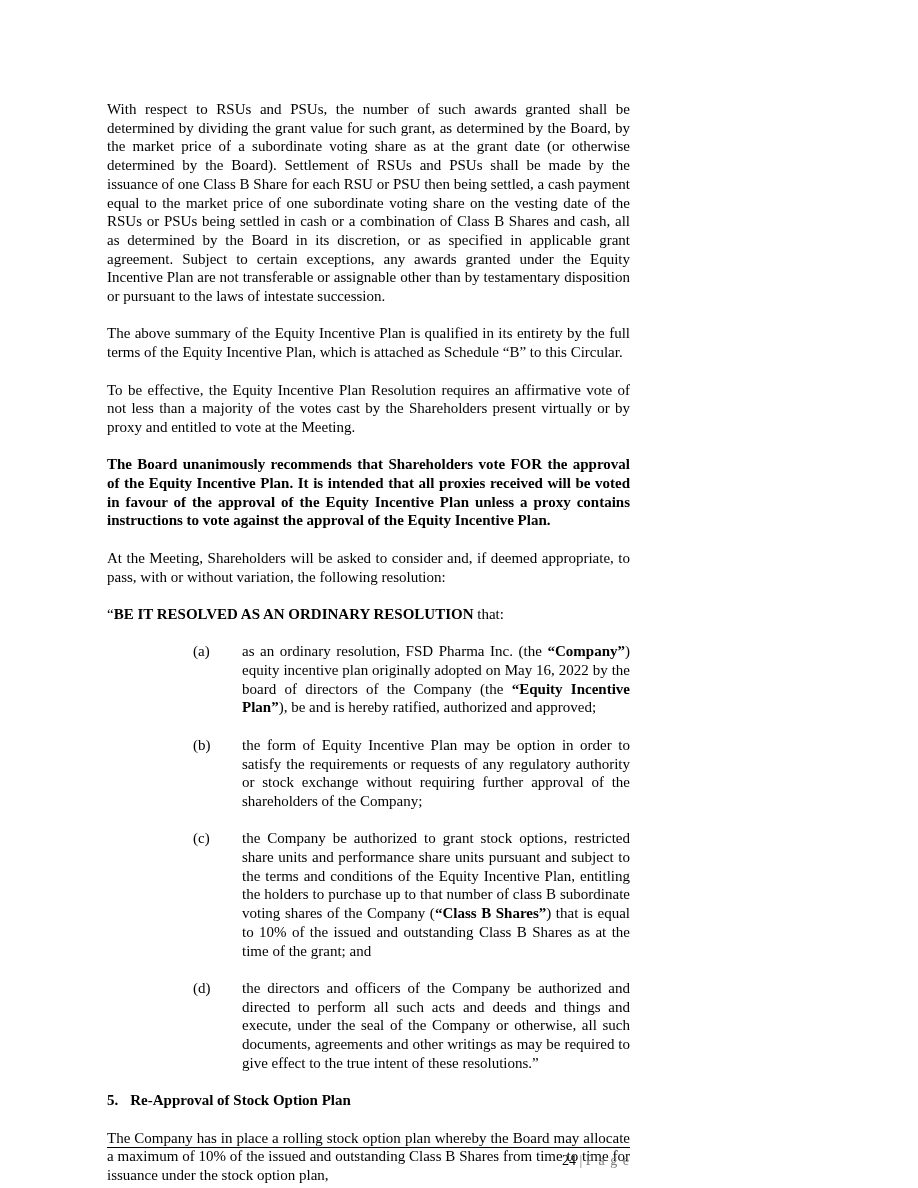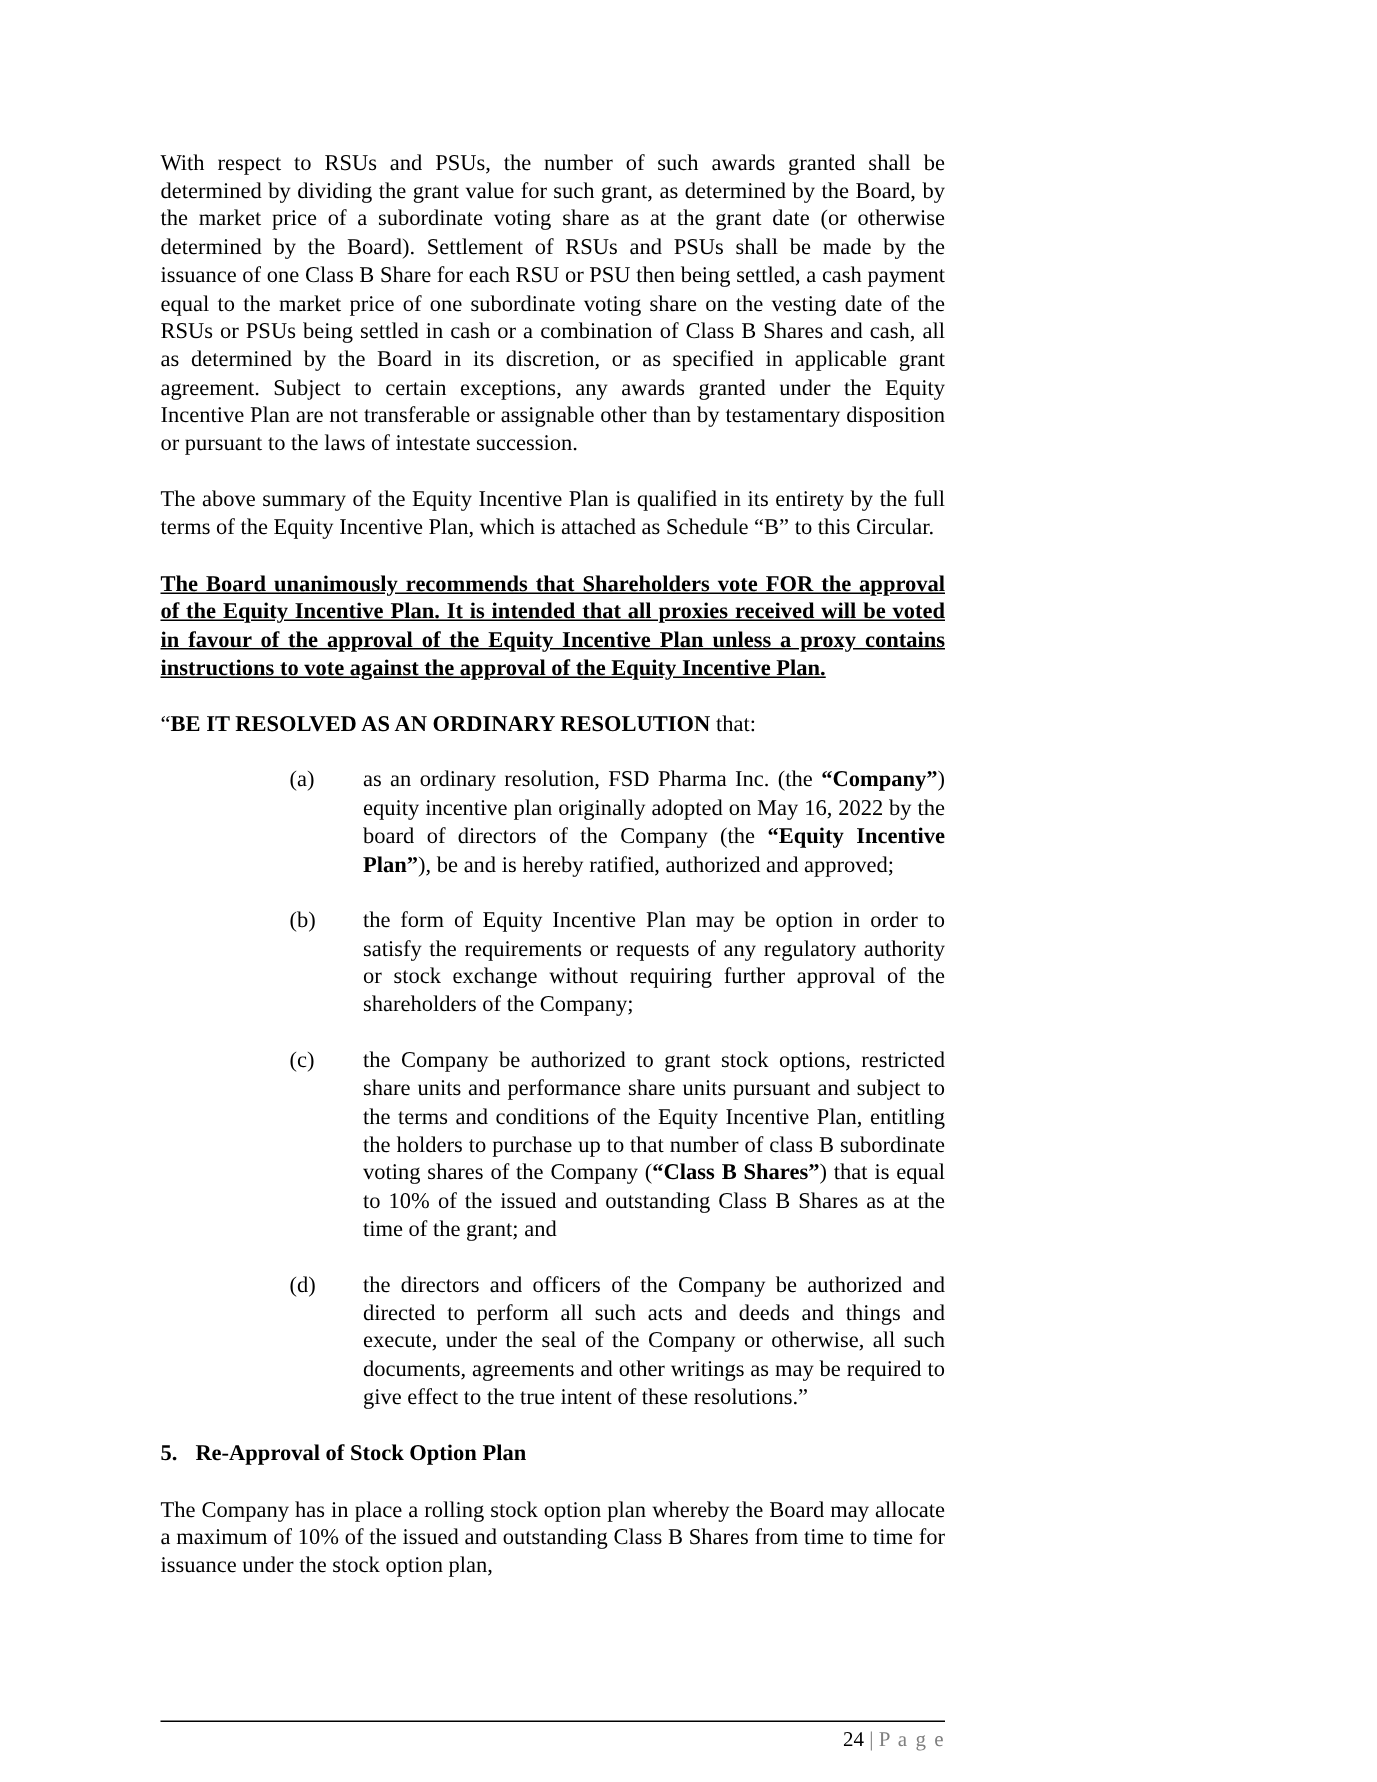--- a/index.html
+++ b/index.html
@@ -21,21 +21,21 @@
   .content {
     position: absolute;
     top: 100px;
     left: 107px;
     right: 108px;
   }
   .content p, .content .res-item {
     margin: 0 0 18.7px 0;
     text-align: justify;
   }
-  .bold { font-weight: bold; text-decoration: underline; }
+  .bold { font-weight: bold; }
   .bi   { font-weight: bold; font-style: italic; }
   .res-intro {
     margin-left: 59px;
     text-align: left;
   }
   .res-item {
     position: relative;
     padding-left: 135px;
   }
   .res-label {
@@ -73,23 +73,25 @@
 <body>
 
 <div class="page">
   <div class="content">
 
     <p>With respect to RSUs and PSUs, the number of such awards granted shall be determined by dividing the grant value for such grant, as determined by the Board, by the market price of a subordinate voting share as at the grant date (or otherwise determined by the Board). Settlement of RSUs and PSUs shall be made by the issuance of one Class B Share for each RSU or PSU then being settled, a cash payment equal to the market price of one subordinate voting share on the vesting date of the RSUs or PSUs being settled in cash or a combination of Class B Shares and cash, all as determined by the Board in its discretion, or as specified in applicable grant agreement. Subject to certain exceptions, any awards granted under the Equity Incentive Plan are not transferable or assignable other than by testamentary disposition or pursuant to the laws of intestate succession.</p>
 
     <p>The above summary of the Equity Incentive Plan is qualified in its entirety by the full terms of the Equity Incentive Plan, which is attached as Schedule “B” to this Circular.</p>
 
 
+    <p>To be effective, the Equity Incentive Plan Resolution requires an affirmative vote of not less than a majority of the votes cast by the Shareholders present virtually or by proxy and entitled to vote at the Meeting.</p>
 
     <p class="bold">The Board unanimously recommends that Shareholders vote FOR the approval of the Equity Incentive Plan. It is intended that all proxies received will be voted in favour of the approval of the Equity Incentive Plan unless a proxy contains instructions to vote against the approval of the Equity Incentive Plan.</p>
 
+    <p>At the Meeting, Shareholders will be asked to consider and, if deemed appropriate, to pass, with or without variation, the following resolution:</p>
 
     <p class="res-intro"><span>“</span><span style="font-weight: bold;">BE IT RESOLVED AS AN ORDINARY RESOLUTION</span><span> that:</span></p>
 
     <div class="res-item">
       <span class="res-label">(a)</span>
       <span><span>as an ordinary resolution, FSD Pharma Inc. (the </span><span style="font-weight: bold;">“Company”</span><span>) equity incentive plan originally adopted on May 16, 2022 by the board of directors of the Company (the </span><span style="font-weight: bold;">“Equity Incentive Plan”</span><span>), be and is hereby ratified, authorized and approved;</span></span>
     </div>
 
     <div class="res-item">
       <span class="res-label">(b)</span>

